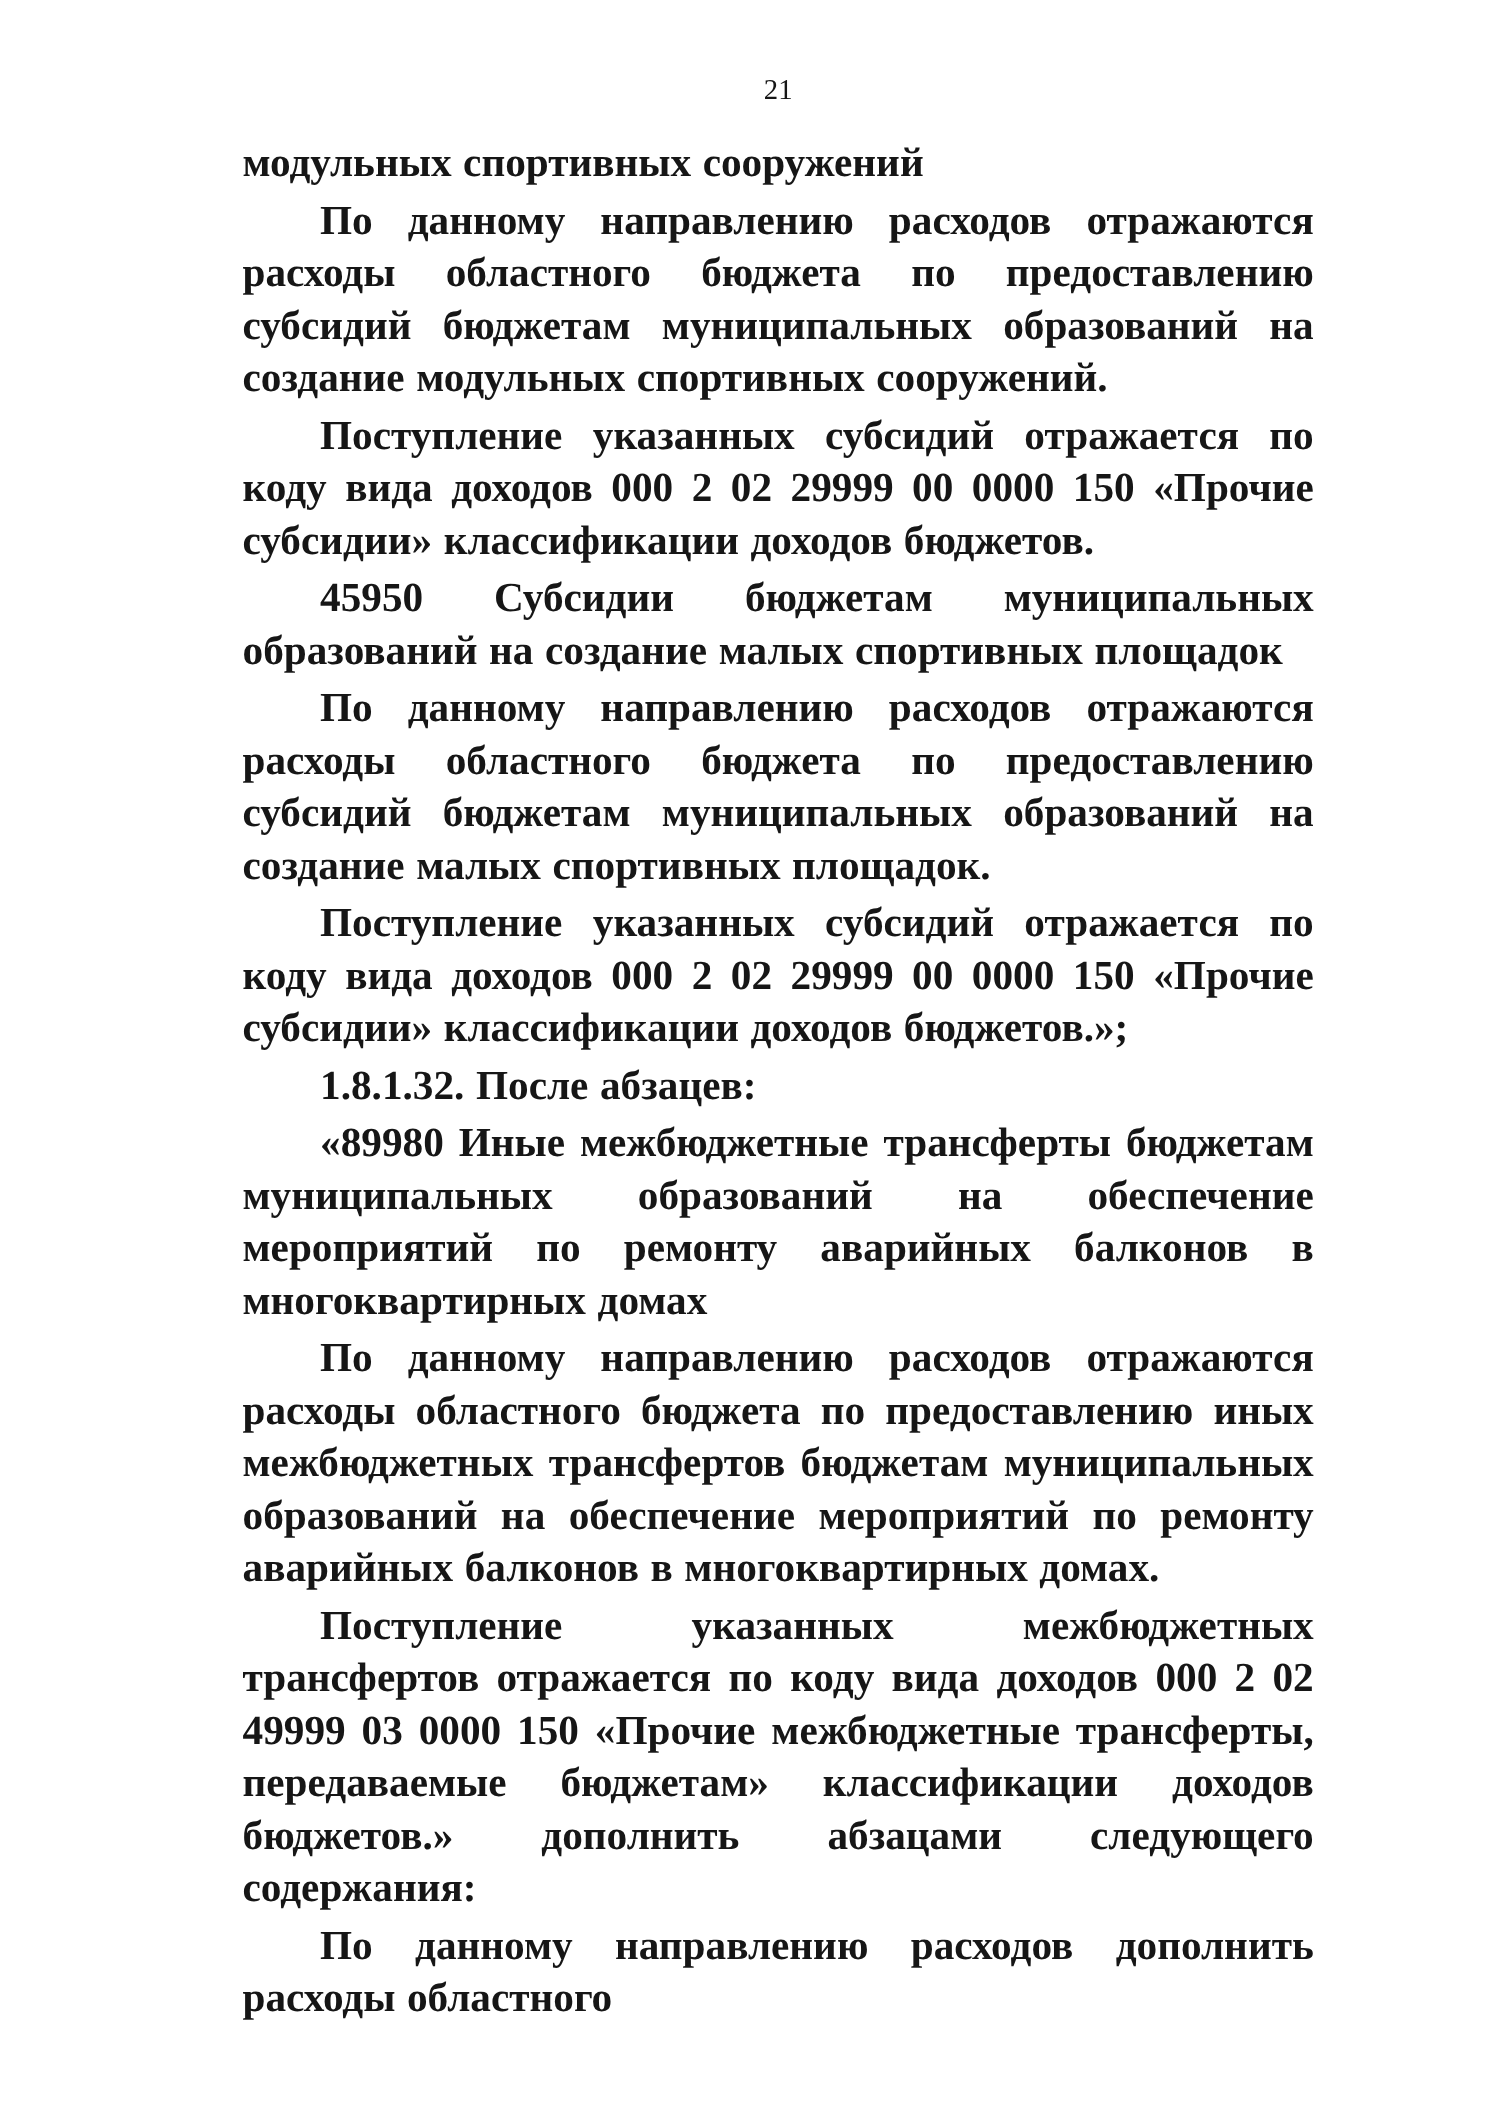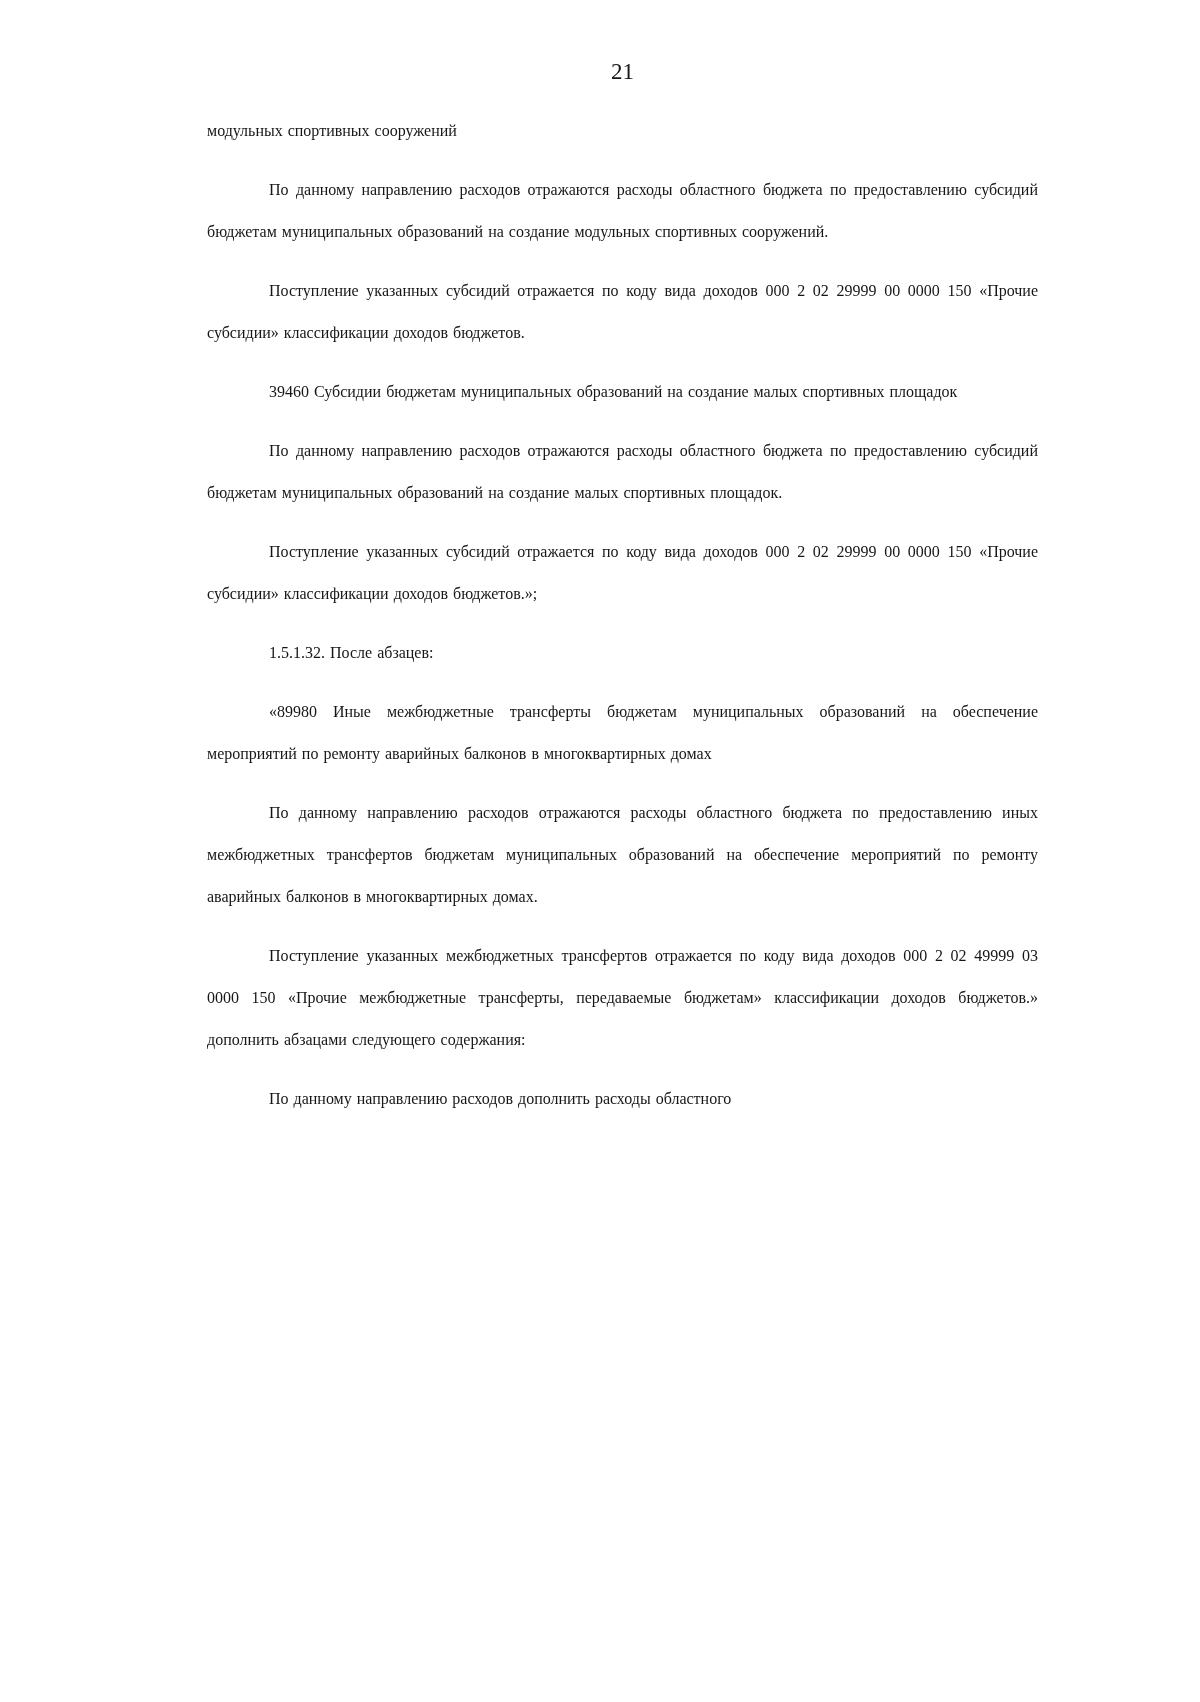--- a/index.html
+++ b/index.html
@@ -18,42 +18,43 @@
     color: #161616;
     overflow: hidden;
   }
   .page-number {
     text-align: center;
     font-size: 23px;
     line-height: 28px;
     margin-bottom: 24px;
   }
   .content p {
-    margin: 17px;
-    font-size: 16px;
+    margin: 4px;
+    font-size: 33px;
     line-height: 42px;
     text-align: justify;
     text-align-last: left;
     word-spacing: 1px;
+    font-weight: bold;
   }
   .content p.indent {
     text-indent: 62px;
   }
 </style>
 </head>
 <body>
 
 <div class="page">
   <div class="page-number">21</div>
   <div class="content">
       <p class="">модульных спортивных сооружений</p>
       <p class="indent">По данному направлению расходов отражаются расходы областного бюджета по предоставлению субсидий бюджетам муниципальных образований на создание модульных спортивных сооружений.</p>
       <p class="indent">Поступление указанных субсидий отражается по коду вида доходов 000 2 02 29999 00 0000 150 «Прочие субсидии» классификации доходов бюджетов.</p>
-      <p class="indent">39460 Субсидии бюджетам муниципальных образований на создание малых спортивных площадок</p>
+      <p class="indent">45950 Субсидии бюджетам муниципальных образований на создание малых спортивных площадок</p>
       <p class="indent">По данному направлению расходов отражаются расходы областного бюджета по предоставлению субсидий бюджетам муниципальных образований на создание малых спортивных площадок.</p>
       <p class="indent">Поступление указанных субсидий отражается по коду вида доходов 000 2 02 29999 00 0000 150 «Прочие субсидии» классификации доходов бюджетов.»;</p>
-      <p class="indent">1.5.1.32. После абзацев:</p>
+      <p class="indent">1.8.1.32. После абзацев:</p>
       <p class="indent">«89980 Иные межбюджетные трансферты бюджетам муниципальных образований на обеспечение мероприятий по ремонту аварийных балконов в многоквартирных домах</p>
       <p class="indent">По данному направлению расходов отражаются расходы областного бюджета по предоставлению иных межбюджетных трансфертов бюджетам муниципальных образований на обеспечение мероприятий по ремонту аварийных балконов в многоквартирных домах.</p>
       <p class="indent">Поступление указанных межбюджетных трансфертов отражается по коду вида доходов 000 2 02 49999 03 0000 150 «Прочие межбюджетные трансферты, передаваемые бюджетам» классификации доходов бюджетов.» дополнить абзацами следующего содержания:</p>
       <p class="indent">По данному направлению расходов дополнить расходы областного</p>
     </div>
 </div>
 
 </body></html>

